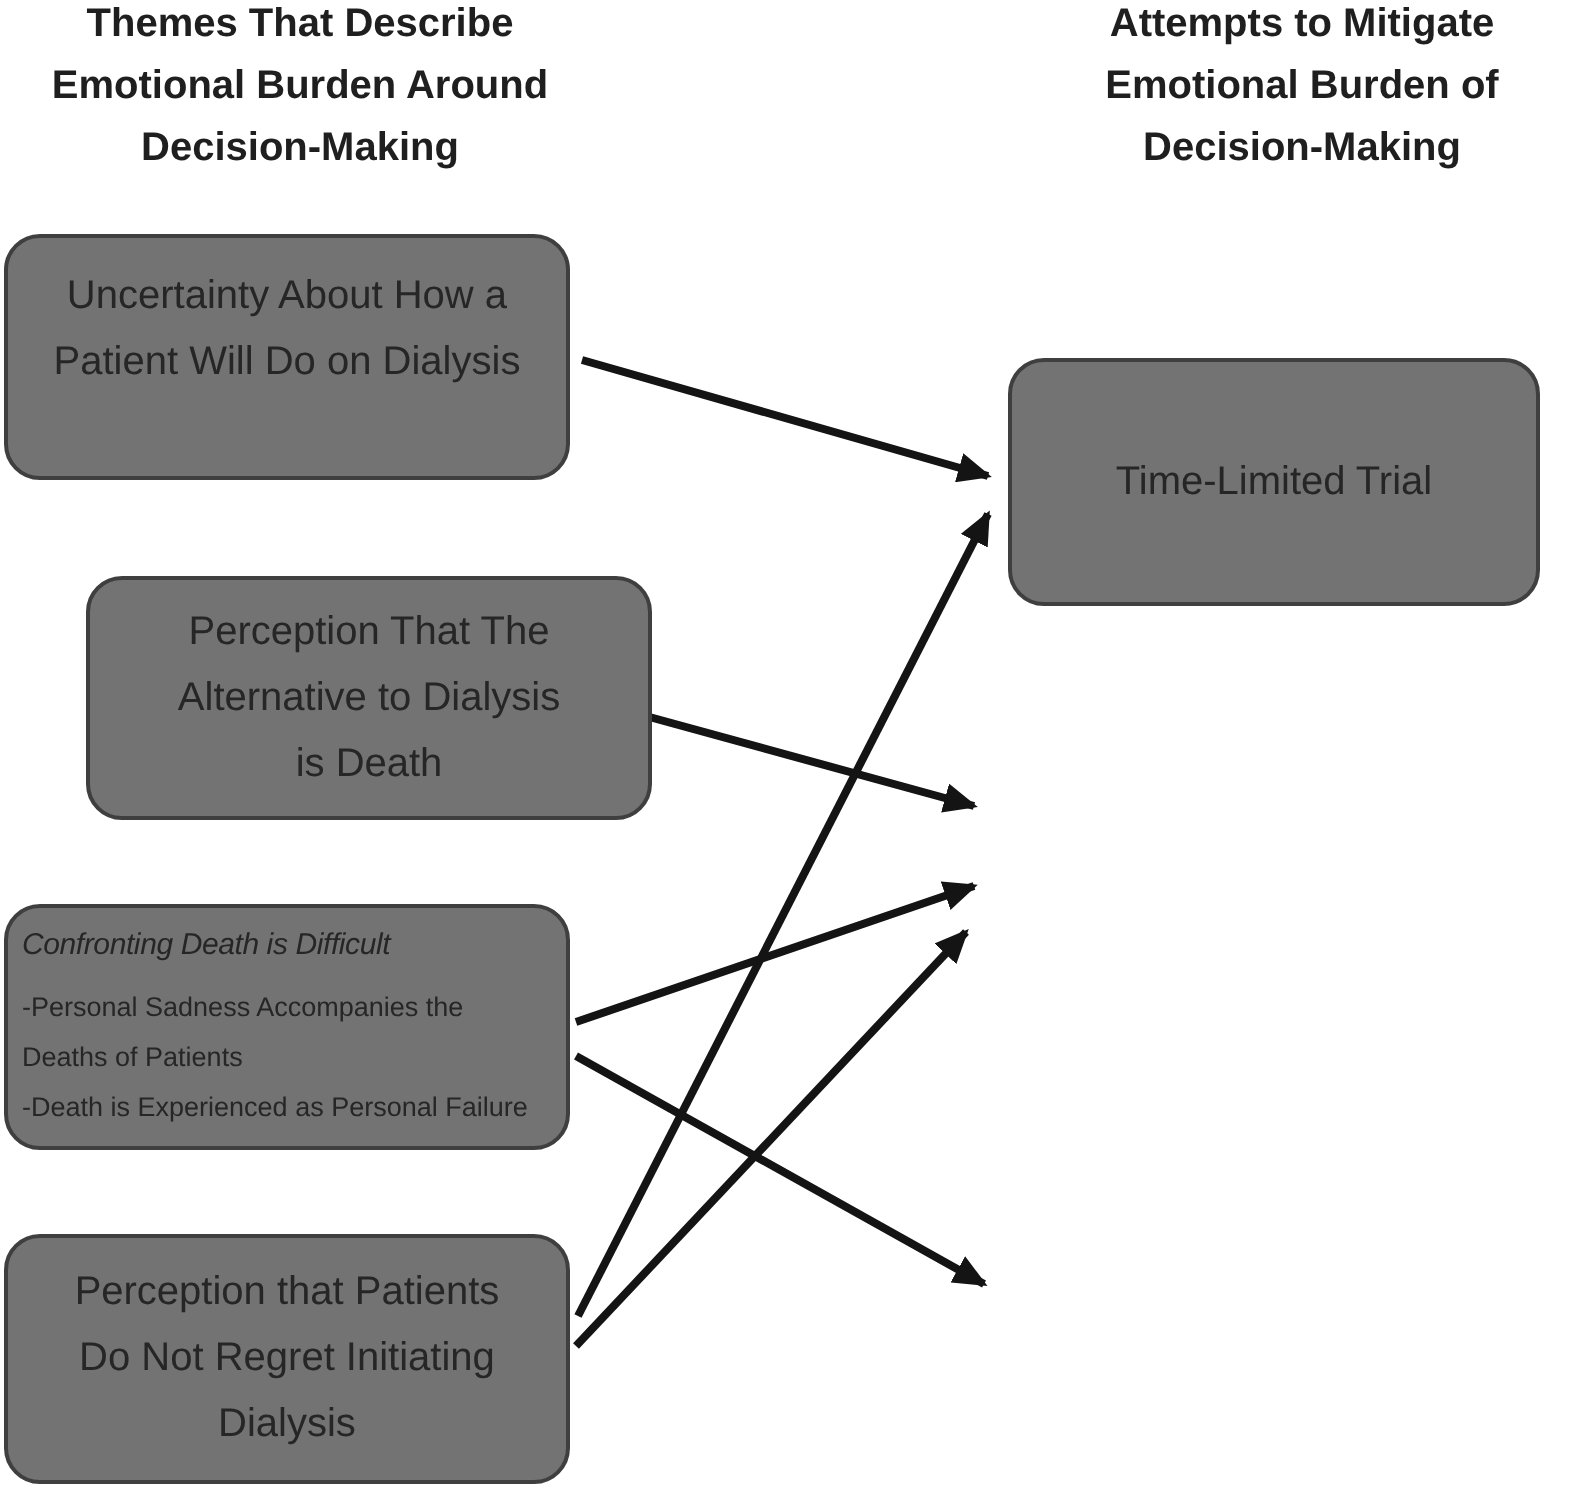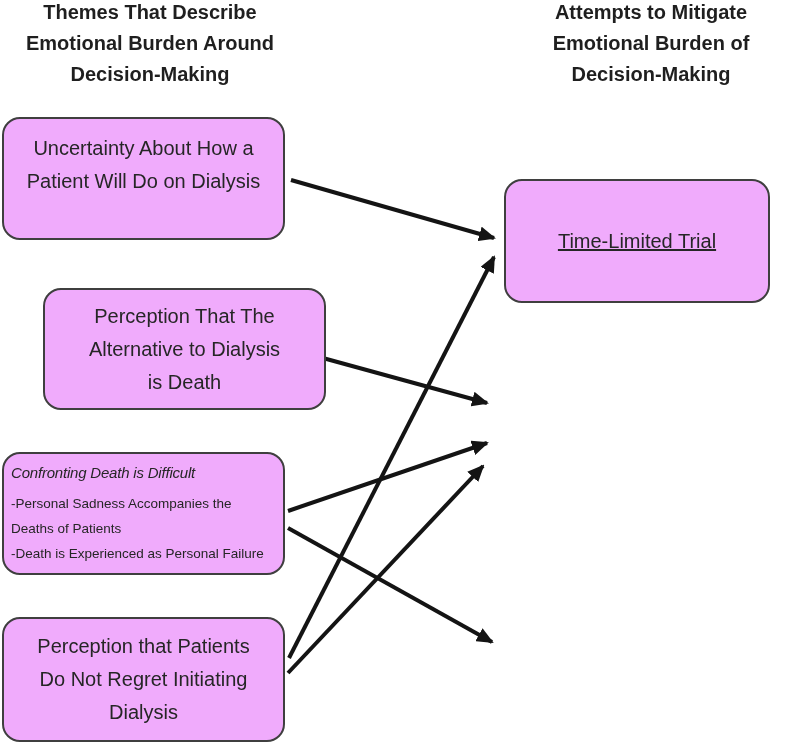--- a/index.html
+++ b/index.html
@@ -27,32 +27,32 @@
     color: #1f1f1f;
   }
   #header-left  { left: 2px;   width: 296px; }
   #header-right { left: 506px; width: 290px; }
 
   .node {
     position: absolute;
     box-sizing: border-box;
     border: 2px solid #3f3f3f;
     border-radius: 18px;
-    background: #f0abfc;
+    background: #737373;
     display: flex;
     flex-direction: column;
     align-items: center;
     justify-content: center;
     text-align: center;
     font-size: 20px;
     line-height: 33px;
     white-space: pre-line;
   }
   .left-col  { left: 2px;   width: 283px; }
-  .right-col { left: 504px; width: 266px; text-decoration: underline; }
+  .right-col { left: 504px; width: 266px; }
 
   #box-uncertainty       { top: 117px; height: 123px; justify-content: flex-start; padding-top: 13px; }
   #box-alternative-death { top: 288px; height: 122px; margin-left: 41px; }
   #box-confronting-death { top: 452px; height: 123px;
                            align-items: flex-start; justify-content: flex-start;
                            text-align: left; padding: 3px 6px 0 7px; }
   #box-no-regret         { top: 617px; height: 125px; }
 
   #box-time-limited      { top: 179px; height: 124px; }
   #box-just-do-it        { top: 380px; height: 125px; }

